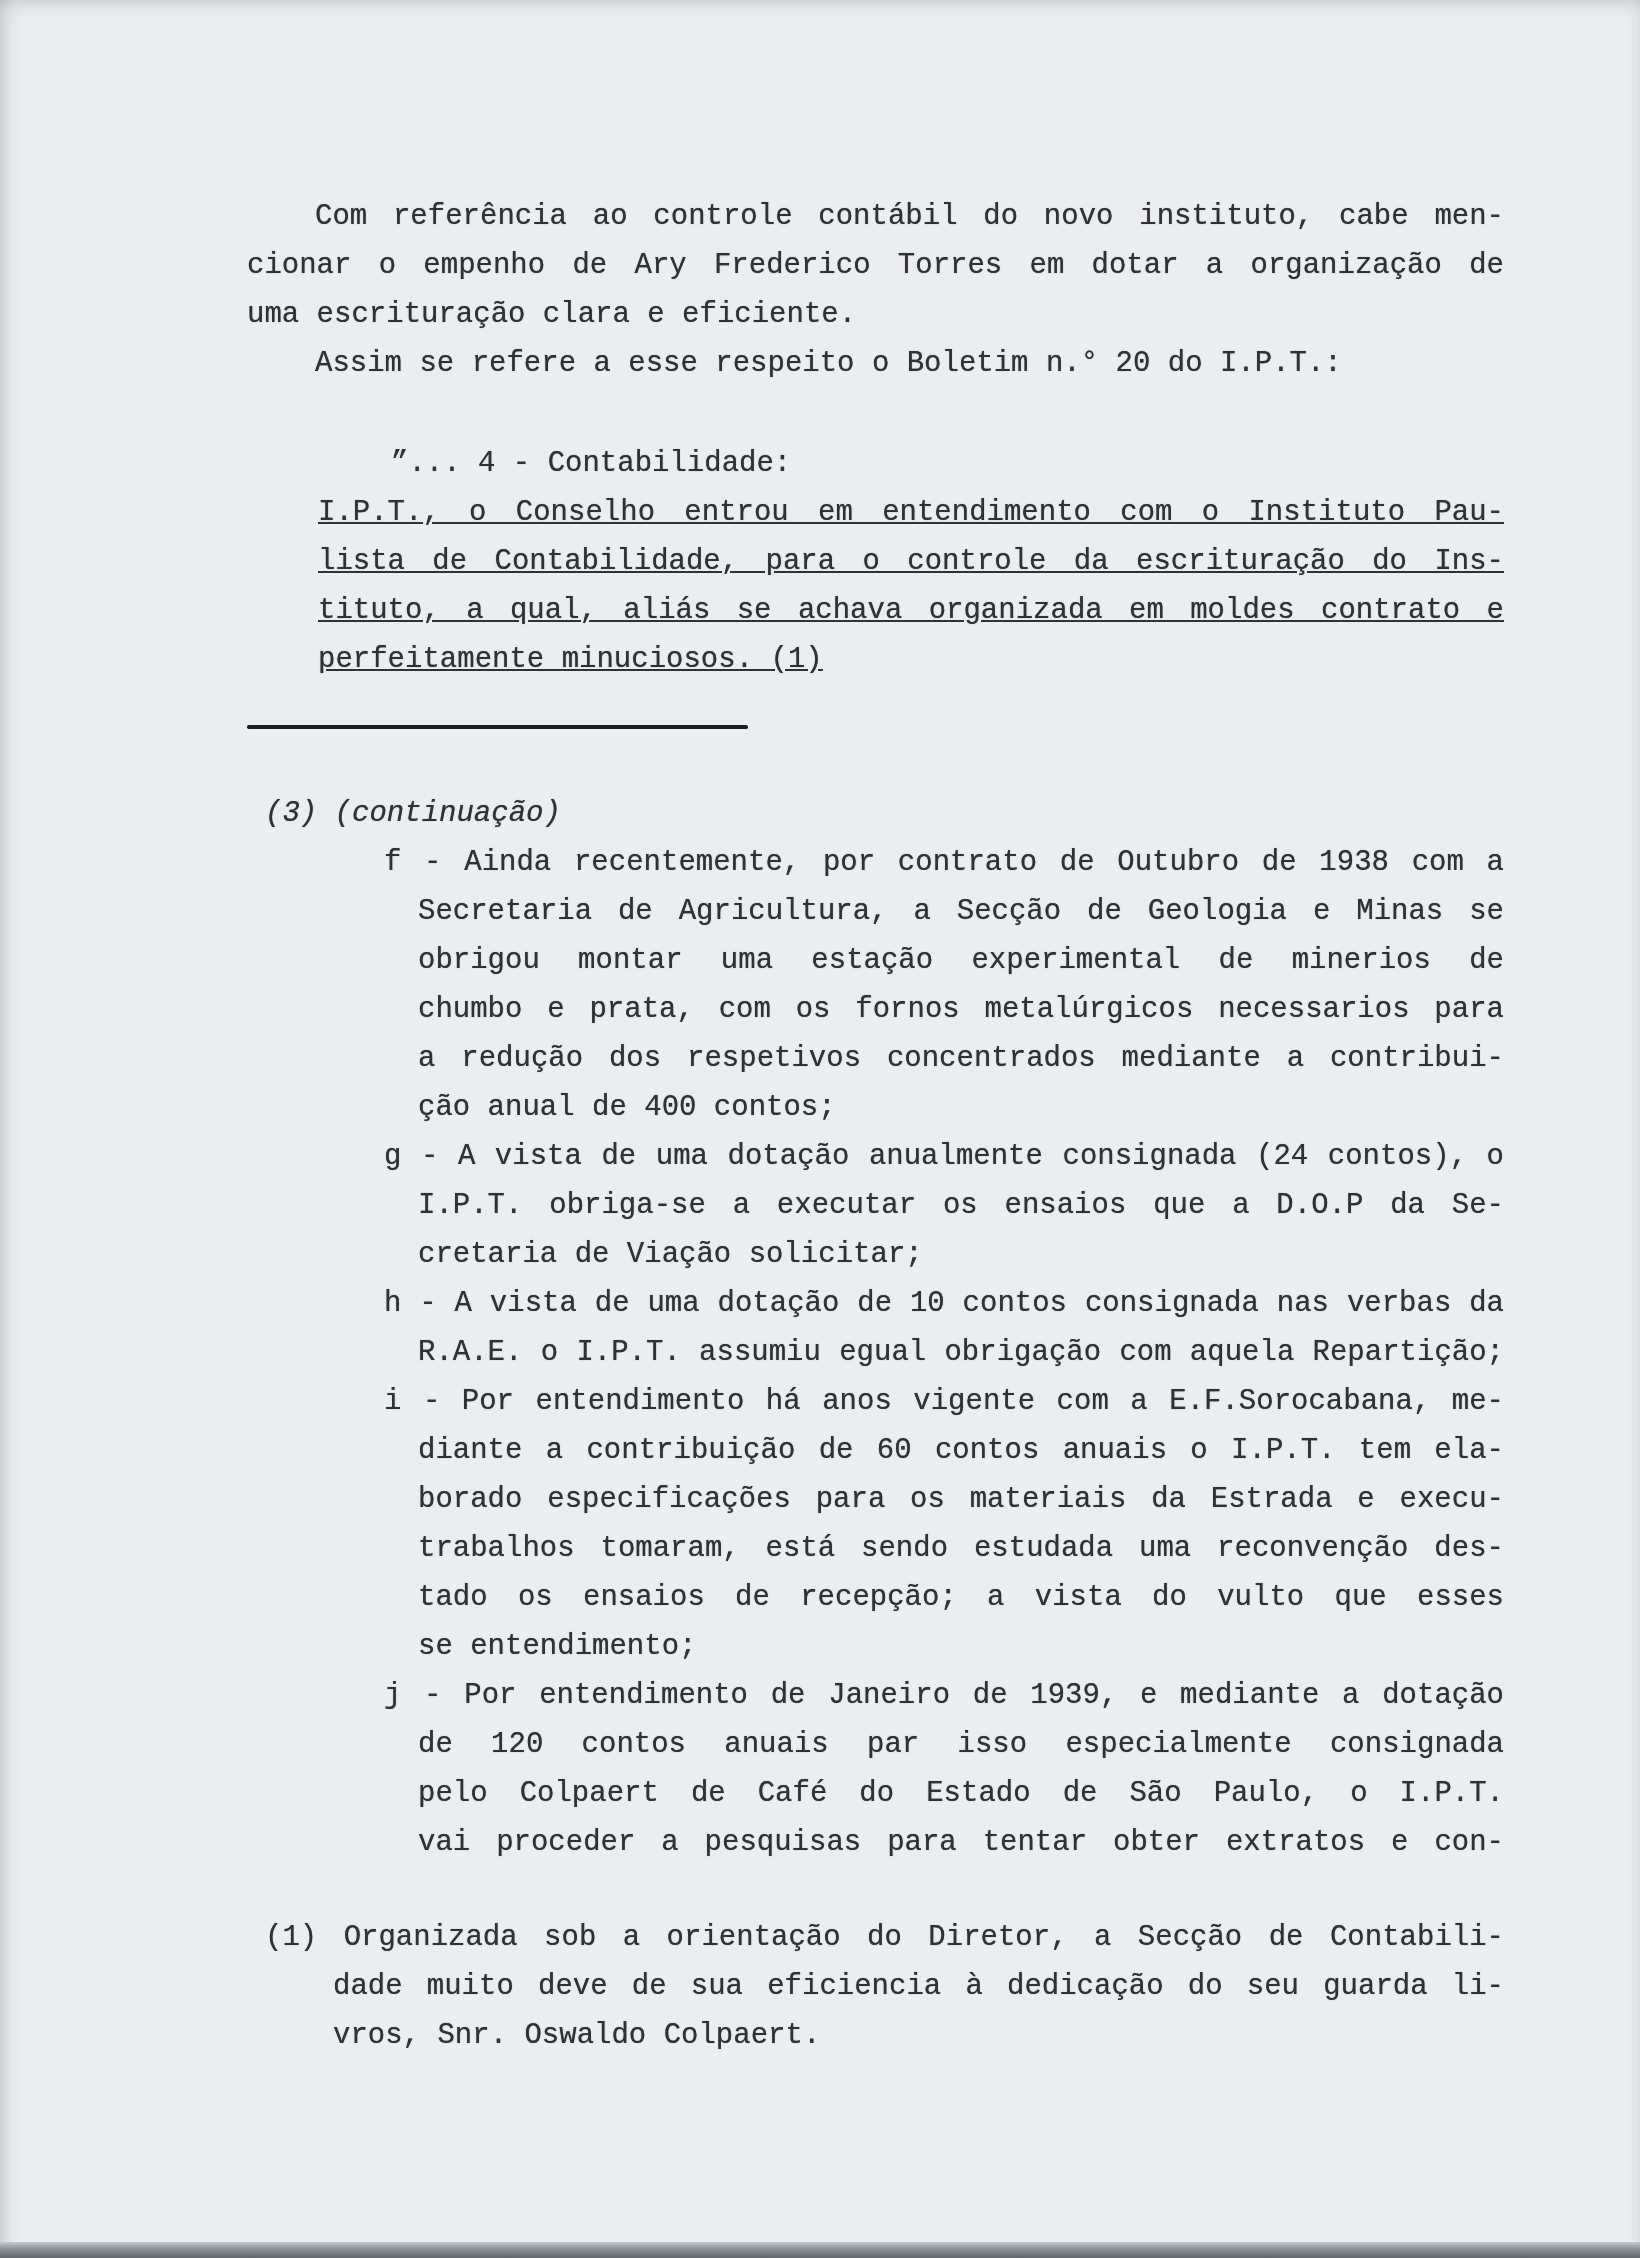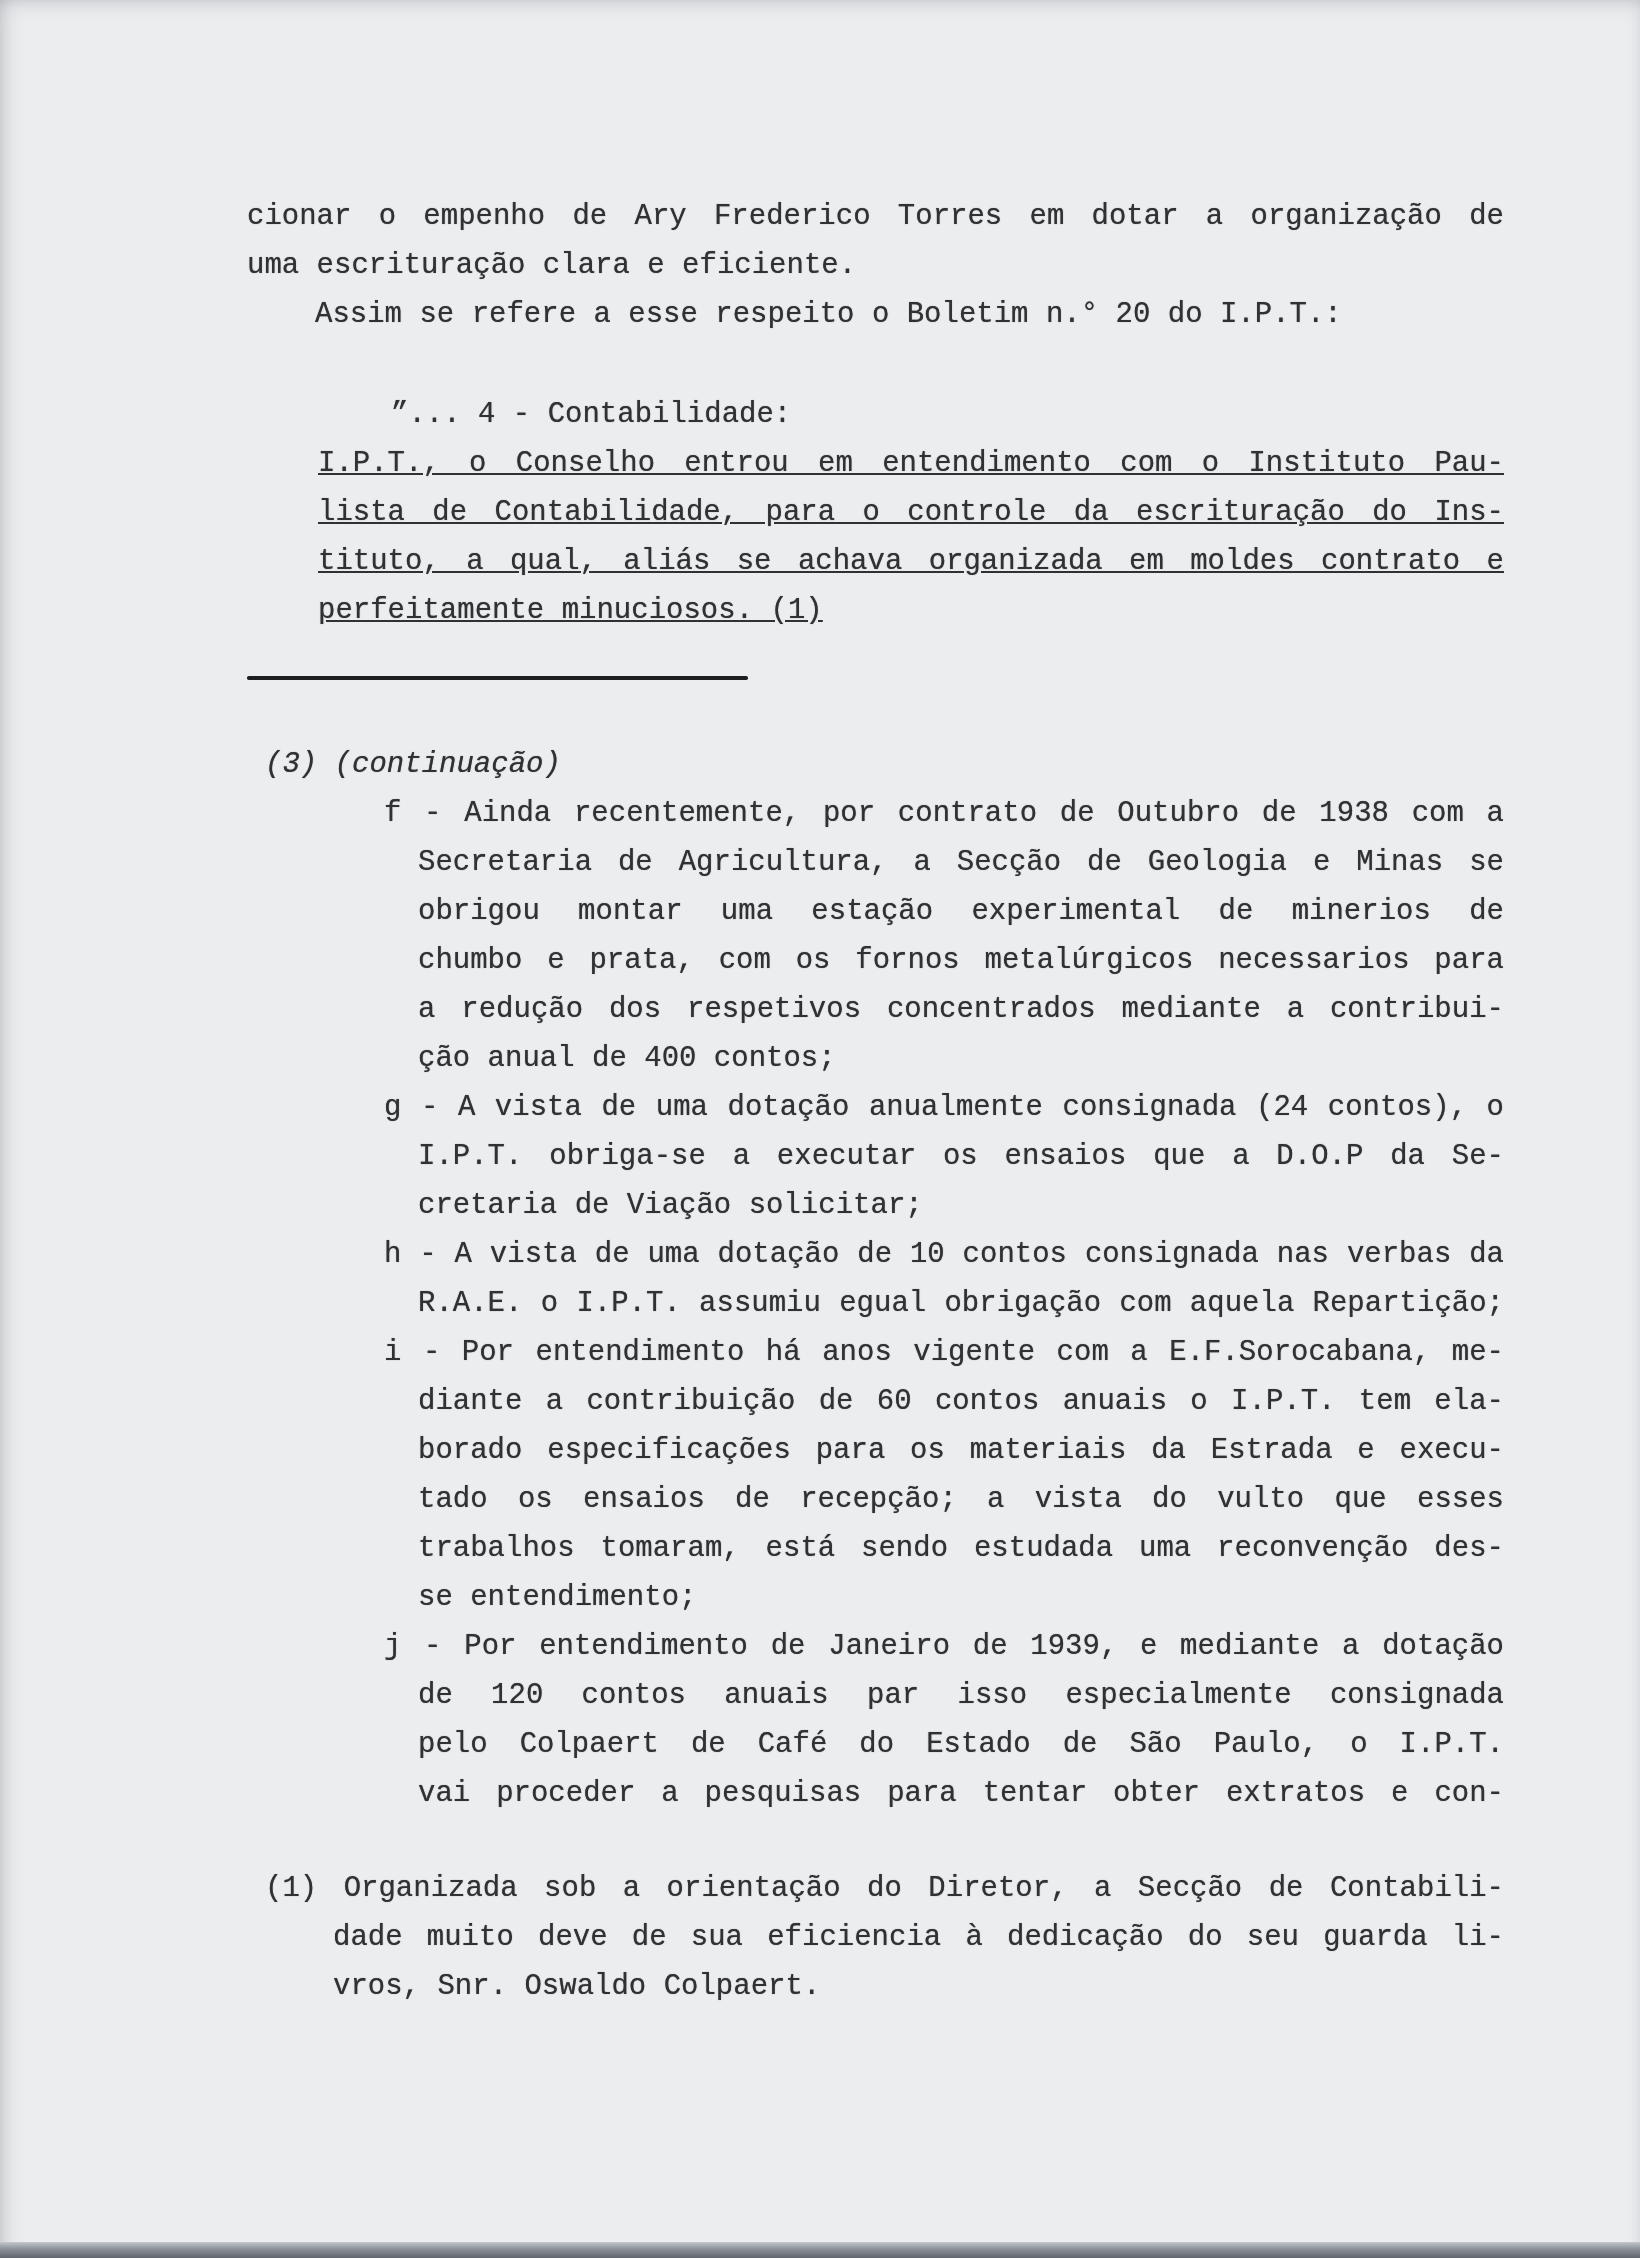--- a/index.html
+++ b/index.html
@@ -60,20 +60,21 @@
     bottom: 0;
     height: 16px;
     background: linear-gradient(180deg, #c3c7cc 0%, #8a9096 45%, #60666c 100%);
   }
 </style>
 </head>
 <body>
 
 <div class="paper">
   <div class="text-block" id="lines-container">
+      <div class="line ind1 just">Com referência ao controle contábil do novo instituto, cabe men-</div>
       <div class="line m0 just">cionar o empenho de Ary Frederico Torres em dotar a organização de</div>
       <div class="line m0">uma escrituração clara e eficiente.</div>
       <div class="line ind1">Assim se refere a esse respeito o Boletim n.° 20 do I.P.T.:</div>
       <div class="line ind2" style="margin-top: 51px;">”... 4 - Contabilidade:</div>
       <div class="line m1 just">I.P.T., o Conselho entrou em entendimento com o Instituto Pau-</div>
       <div class="line m1 just">lista de Contabilidade, para o controle da escrituração do Ins-</div>
       <div class="line m1 just">tituto, a qual, aliás se achava organizada em moldes contrato e</div>
       <div class="line m1">perfeitamente minuciosos. (1)</div>
       <div class="divider" style="margin-top: 41px;"></div>
       <div class="line note" style="margin-top: 60px; font-style: italic;">(3) (continuação)</div>
@@ -84,22 +85,22 @@
       <div class="line hang just">a redução dos respetivos concentrados mediante a contribui-</div>
       <div class="line hang">ção anual de 400 contos;</div>
       <div class="line label just">g - A vista de uma dotação anualmente consignada (24 contos), o</div>
       <div class="line hang just">I.P.T. obriga-se a executar os ensaios que a D.O.P da Se-</div>
       <div class="line hang">cretaria de Viação solicitar;</div>
       <div class="line label just">h - A vista de uma dotação de 10 contos consignada nas verbas da</div>
       <div class="line hang just">R.A.E. o I.P.T. assumiu egual obrigação com aquela Repartição;</div>
       <div class="line label just">i - Por entendimento há anos vigente com a E.F.Sorocabana, me-</div>
       <div class="line hang just">diante a contribuição de 60 contos anuais o I.P.T. tem ela-</div>
       <div class="line hang just">borado especificações para os materiais da Estrada e execu-</div>
+      <div class="line hang just">trabalhos tomaram, está sendo estudada uma reconvenção des-</div>
       <div class="line hang just">tado os ensaios de recepção; a vista do vulto que esses</div>
-      <div class="line hang just">trabalhos tomaram, está sendo estudada uma reconvenção des-</div>
       <div class="line hang">se entendimento;</div>
       <div class="line label just">j - Por entendimento de Janeiro de 1939, e mediante a dotação</div>
       <div class="line hang just">de 120 contos anuais par isso especialmente consignada</div>
       <div class="line hang just">pelo Colpaert de Café do Estado de São Paulo, o I.P.T.</div>
       <div class="line hang just">vai proceder a pesquisas para tentar obter extratos e con-</div>
       <div class="line note just" style="margin-top: 46px;">(1) Organizada sob a orientação do Diretor, a Secção de Contabili-</div>
       <div class="line notehang just">dade muito deve de sua eficiencia à dedicação do seu guarda li-</div>
       <div class="line notehang">vros, Snr. Oswaldo Colpaert.</div>
     </div>
   <div class="bottom-bar"></div>

